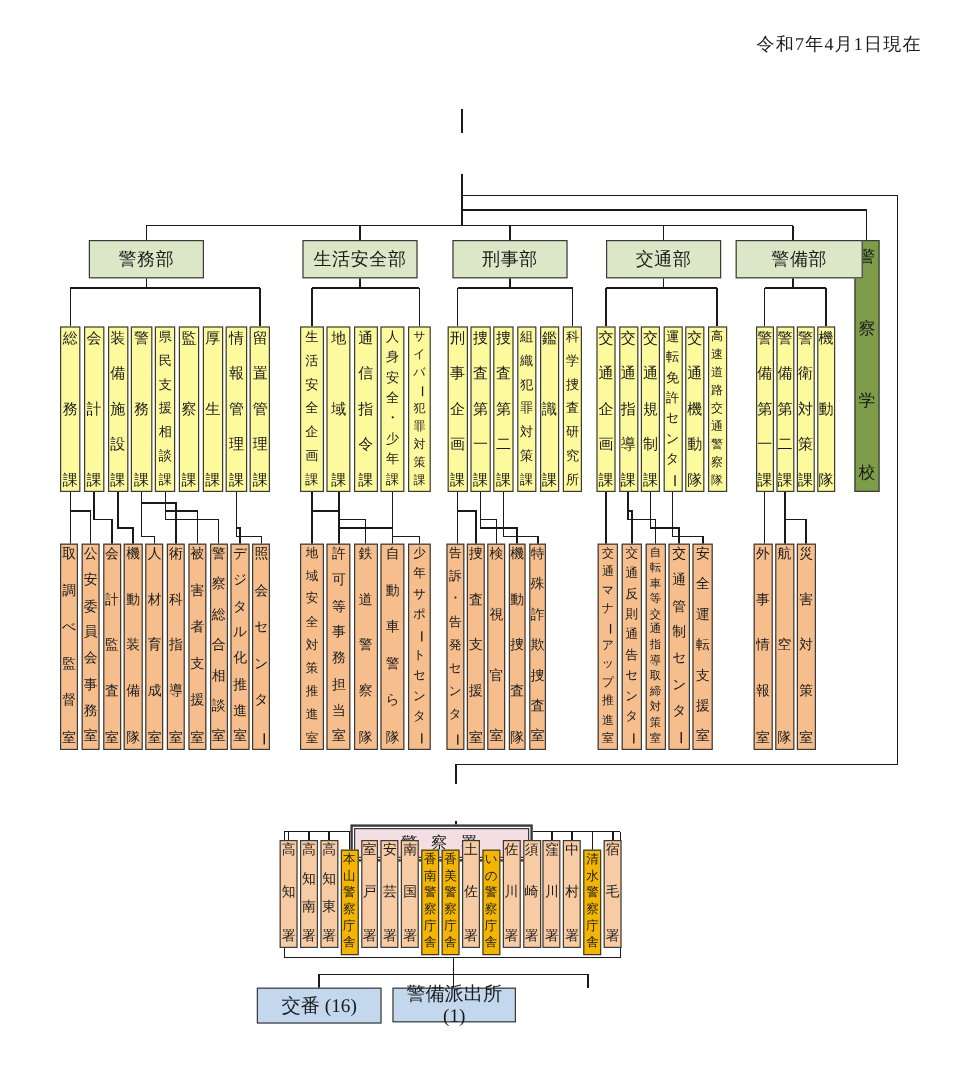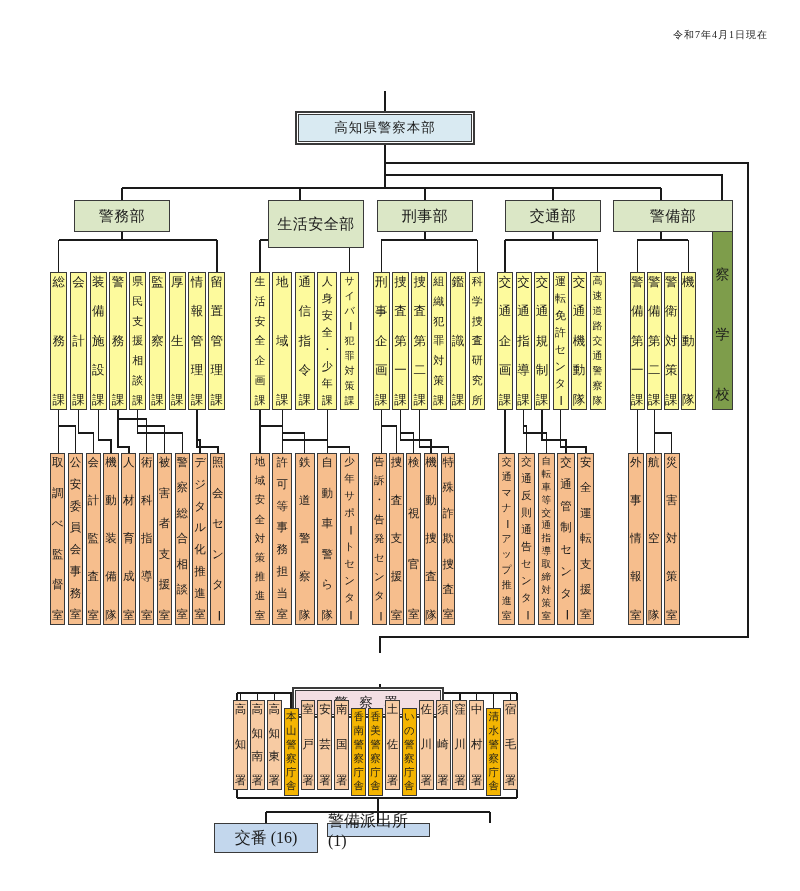--- a/index.html
+++ b/index.html
@@ -6,21 +6,21 @@
   #canvas{
     position:relative; width:800px; height:891px; background:#fff;
     font-family:"Liberation Serif","DejaVu Serif",serif; color:#1a1a1a;
     overflow:hidden;
   }
   #lines{position:absolute;left:0;top:0;}
   .title{
     position:absolute; left:38px; top:34px; font-size:21px; font-weight:bold;
     font-family:"Liberation Sans","DejaVu Sans",sans-serif; letter-spacing:1px;
   }
-  .datenote{position:absolute; right:32px; top:28px; font-size:10px; letter-spacing:1px;}
+  .datenote{position:absolute; right:32px; top:28px; font-size:15px; letter-spacing:1px;}
   .dbox{position:absolute; box-sizing:border-box; border:2px solid var(--c-border); background:#fff; padding:1px;}
   .dbox-inner{width:100%;height:100%; box-sizing:border-box; border:1px solid var(--c-border);
     display:flex; align-items:center; justify-content:center; font-size:13.5px; letter-spacing:1px;}
   .fill-commission{background:var(--c-commission);}
   .fill-hq{background:var(--c-headquarters);}
   .fill-pink{background:var(--c-station_header); letter-spacing:4px;}
   .hbox{position:absolute; box-sizing:border-box; border:1.5px solid var(--c-border);
     display:flex; align-items:center; justify-content:center; font-size:15px; letter-spacing:0.5px;
     background:var(--c-department);}
   .vbox{position:absolute; box-sizing:border-box; border:1.4px solid var(--c-border);
@@ -40,23 +40,20 @@
 <body>
 
 <div id="canvas">
   <svg id="lines" width="800" height="891" shape-rendering="crispEdges">
       <path d="M385 91 V111 M385 145 V188 M385 163 H748 V637 H380 V653 M385 175 H722 V200 M122 188 H661 M122 188 V200 M122 232 V240 M58.638888888888886 240 H216.86111111111111 M58.638888888888886 240 V272 M216.86111111111111 240 V272 M58.638888888888886 410 V453 M58.638888888888886 410 V426 H75.45 V453 M78.41666666666666 410 V433 H93.25 V453 M98.19444444444444 410 V440 H111.05000000000001 V453 M117.97222222222223 410 V447 H128.85 V453 M117.97222222222223 410 V419 H146.65 V453 M137.75 410 V426 H164.45000000000002 V453 M137.75 410 V433 H182.25000000000003 V453 M197.08333333333334 410 V440 H200.05 V453 M197.08333333333334 410 V447 H217.85000000000002 V453 M300 188 V200 M300 232 V240 M259.95 240 H349.55 M259.95 240 V272 M349.55 240 V272 M259.95 410 V453 M259.95 410 V426 H282.34999999999997 V453 M282.34999999999997 410 V433 H304.75 V453 M282.34999999999997 410 V440 H327.15 V453 M327.15 410 V447 H349.55 V453 M425 188 V200 M425 232 V240 M381.3333333333333 240 H477.1666666666667 M381.3333333333333 240 V272 M477.1666666666667 240 V272 M381.3333333333333 410 V453 M381.3333333333333 410 V426 H396.55 V453 M400.5 410 V433 H413.75 V453 M400.5 410 V440 H430.95000000000005 V453 M419.66666666666663 410 V447 H448.15000000000003 V453 M553 188 V200 M553 232 V240 M505 240 H597.5 M505 240 V272 M597.5 240 V272 M505 410 V453 M523.5 410 V426 H526.4499999999999 V453 M523.5 410 V433 H546.25 V453 M542 410 V440 H566.05 V453 M560.5 410 V447 H585.85 V453 M661 188 V200 M661 232 V240 M637.25 240 H688.25 M637.25 240 V272 M688.25 240 V272 M637.25 410 V453 M654.25 410 V453 M654.25 410 V433 H671.75 V453 M380 684 V693 M237 693 H517 M237 693 V798 M517 693 V798 M237 798 H517 M240.49117647058824 693 V700 M257.3735294117647 693 V700 M274.25588235294117 693 V700 M291.13823529411764 693 V708 M308.0205882352941 693 V700 M324.90294117647056 693 V700 M341.7852941176471 693 V700 M358.66764705882355 693 V708 M375.55 693 V708 M392.4323529411765 693 V700 M409.31470588235294 693 V708 M426.19705882352946 693 V700 M443.0794117647059 693 V700 M459.9617647058824 693 V700 M476.84411764705885 693 V700 M493.7264705882353 693 V708 M510.6088235294118 693 V700 M378 798 V812 M266 812 H490 M266 812 V823 M378 812 V823 M490 812 V823" fill="none" stroke="#1a1a1a" stroke-width="1.3"></path>
     </svg>
 
   <div class="datenote">令和7年4月1日現在</div>
 
 
-  <div class="dbox" style="left:295px;top:111px;width:180px;height:34px;">
-    <div class="dbox-inner fill-hq">高知県警察本部</div>
-  </div>
 
   <div class="vbox v-school vtext" style="left:712px;top:200px;width:21px;height:210px;">
       <span class="vchar">警</span>
       <span class="vchar">察</span>
       <span class="vchar">学</span>
       <span class="vchar">校</span>
     </div>
 
   <div class="dbox" style="left:292px;top:687px;width:152px;height:31px;">
     <div class="dbox-inner fill-pink">警 察 署</div>
@@ -195,21 +192,21 @@
         <span class="vchar">室</span>
       </div>
       <div class="vbox vtext v-office" style="left: 210.2px; top: 453px; width: 15.3px; height: 172px; font-size: 11.5px;">
         <span class="vchar">照</span>
         <span class="vchar">会</span>
         <span class="vchar">セ</span>
         <span class="vchar">ン</span>
         <span class="vchar">タ</span>
         <span class="vchar rot">ー</span>
       </div>
-      <div class="hbox" style="left: 268px; top: 200px; width: 96px; height: 48px;">
+      <div class="hbox" style="left: 252px; top: 200px; width: 96px; height: 32px;">
         <span>生活安全部</span>
       </div>
       <div class="vbox vtext v-division" style="left: 250px; top: 272px; width: 19.9px; height: 138px; font-size: 11px;">
         <span class="vchar">生</span>
         <span class="vchar">活</span>
         <span class="vchar">安</span>
         <span class="vchar">全</span>
         <span class="vchar">企</span>
         <span class="vchar">画</span>
         <span class="vchar">課</span>
@@ -486,21 +483,21 @@
       </div>
       <div class="vbox vtext v-office" style="left: 577.2px; top: 453px; width: 17.3px; height: 172px; font-size: 11.5px;">
         <span class="vchar">安</span>
         <span class="vchar">全</span>
         <span class="vchar">運</span>
         <span class="vchar">転</span>
         <span class="vchar">支</span>
         <span class="vchar">援</span>
         <span class="vchar">室</span>
       </div>
-      <div class="hbox" style="left: 613px; top: 200px; width: 120px; height: 32px;">
+      <div class="hbox" style="left: 613px; top: 200px; width: 106px; height: 32px;">
         <span>警備部</span>
       </div>
       <div class="vbox vtext v-division" style="left: 630px; top: 272px; width: 14.5px; height: 138px; font-size: 12.5px;">
         <span class="vchar">警</span>
         <span class="vchar">備</span>
         <span class="vchar">第</span>
         <span class="vchar">一</span>
         <span class="vchar">課</span>
       </div>
       <div class="vbox vtext v-division" style="left: 647px; top: 272px; width: 14.5px; height: 138px; font-size: 12.5px;">
@@ -639,14 +636,14 @@
         <span class="vchar">舎</span>
       </div>
       <div class="vbox vtext v-station" style="left: 503.118px; top: 700px; width: 14.9824px; height: 90px; font-size: 11.5px;">
         <span class="vchar">宿</span>
         <span class="vchar">毛</span>
         <span class="vchar">署</span>
       </div>
     </div>
 
   <div class="unit" style="left:214px;top:823px;width:104px;height:30px;">交番 (16)</div>
-  <div class="unit" style="left:327px;top:823px;width:103px;height:14px;">警備派出所 (1)</div>
+  <div class="unit" style="left:327px;top:823px;width:103px;height:29px;text-align:center;">警備派出所 (1)</div>
 </div>
 
 </body></html>

